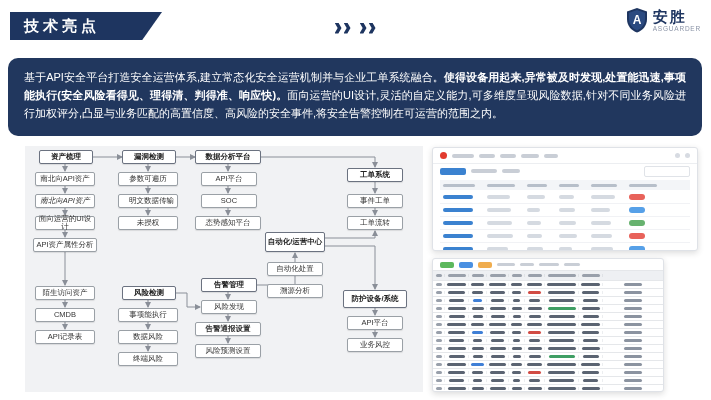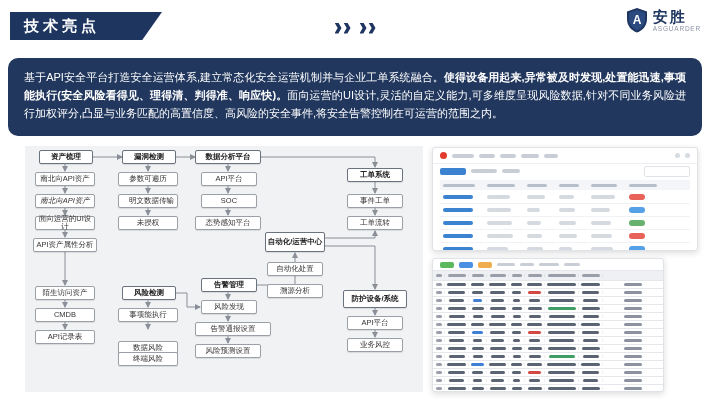--- a/index.html
+++ b/index.html
@@ -125,29 +125,29 @@
       <div class="node" style="left: 8px; top: 92px; width: 64px; height: 14px;">API资产属性分析</div>
       <div class="node" style="left: 10px; top: 140px; width: 60px; height: 14px;">陌生访问资产</div>
       <div class="node" style="left: 10px; top: 162px; width: 60px; height: 14px;">CMDB</div>
       <div class="node" style="left: 10px; top: 184px; width: 60px; height: 14px;">API记录表</div>
       <div class="node hd" style="left: 97px; top: 4px; width: 54px; height: 14px;">漏洞检测</div>
       <div class="node" style="left: 93px; top: 26px; width: 60px; height: 14px;">参数可遍历</div>
       <div class="node" style="left: 93px; top: 48px; width: 60px; height: 14px; padding-left: 8px;">明文数据传输</div>
       <div class="node" style="left: 93px; top: 70px; width: 60px; height: 14px;">未授权</div>
       <div class="node hd" style="left: 97px; top: 140px; width: 54px; height: 14px;">风险检测</div>
       <div class="node" style="left: 93px; top: 162px; width: 60px; height: 14px;">事项能执行</div>
-      <div class="node" style="left: 93px; top: 195px; width: 60px; height: 14px;">数据风险</div>
+      <div class="node" style="left: 93px; top: 184px; width: 60px; height: 14px;">数据风险</div>
       <div class="node" style="left: 93px; top: 206px; width: 60px; height: 14px;">终端风险</div>
       <div class="node hd" style="left: 170px; top: 4px; width: 66px; height: 14px;">数据分析平台</div>
       <div class="node" style="left: 176px; top: 26px; width: 56px; height: 14px;">API平台</div>
       <div class="node" style="left: 176px; top: 48px; width: 56px; height: 14px;">SOC</div>
       <div class="node" style="left: 170px; top: 70px; width: 66px; height: 14px;">态势感知平台</div>
       <div class="node hd" style="left: 176px; top: 132px; width: 56px; height: 14px;">告警管理</div>
       <div class="node" style="left: 176px; top: 154px; width: 56px; height: 14px;">风险发现</div>
-      <div class="node" style="left: 170px; top: 176px; width: 76px; height: 14px;">告警通报设置</div>
+      <div class="node" style="left: 170px; top: 176px; width: 66px; height: 14px; font-weight: bold;">告警通报设置</div>
       <div class="node" style="left: 170px; top: 198px; width: 66px; height: 14px;">风险预测设置</div>
       <div class="node hd" style="left: 240px; top: 86px; width: 60px; height: 20px;">自动化/运营中心</div>
       <div class="node" style="left: 242px; top: 116px; width: 56px; height: 14px;">自动化处置</div>
       <div class="node" style="left: 242px; top: 138px; width: 56px; height: 14px;">溯源分析</div>
       <div class="node hd" style="left: 322px; top: 22px; width: 56px; height: 14px; text-align: right;">工单系统</div>
       <div class="node" style="left: 322px; top: 48px; width: 56px; height: 14px;">事件工单</div>
       <div class="node" style="left: 322px; top: 70px; width: 56px; height: 14px;">工单流转</div>
       <div class="node hd" style="left: 318px; top: 144px; width: 64px; height: 18px;">防护设备/系统</div>
       <div class="node" style="left: 322px; top: 170px; width: 56px; height: 14px;">API平台</div>
       <div class="node" style="left: 322px; top: 192px; width: 56px; height: 14px;">业务风控</div>

